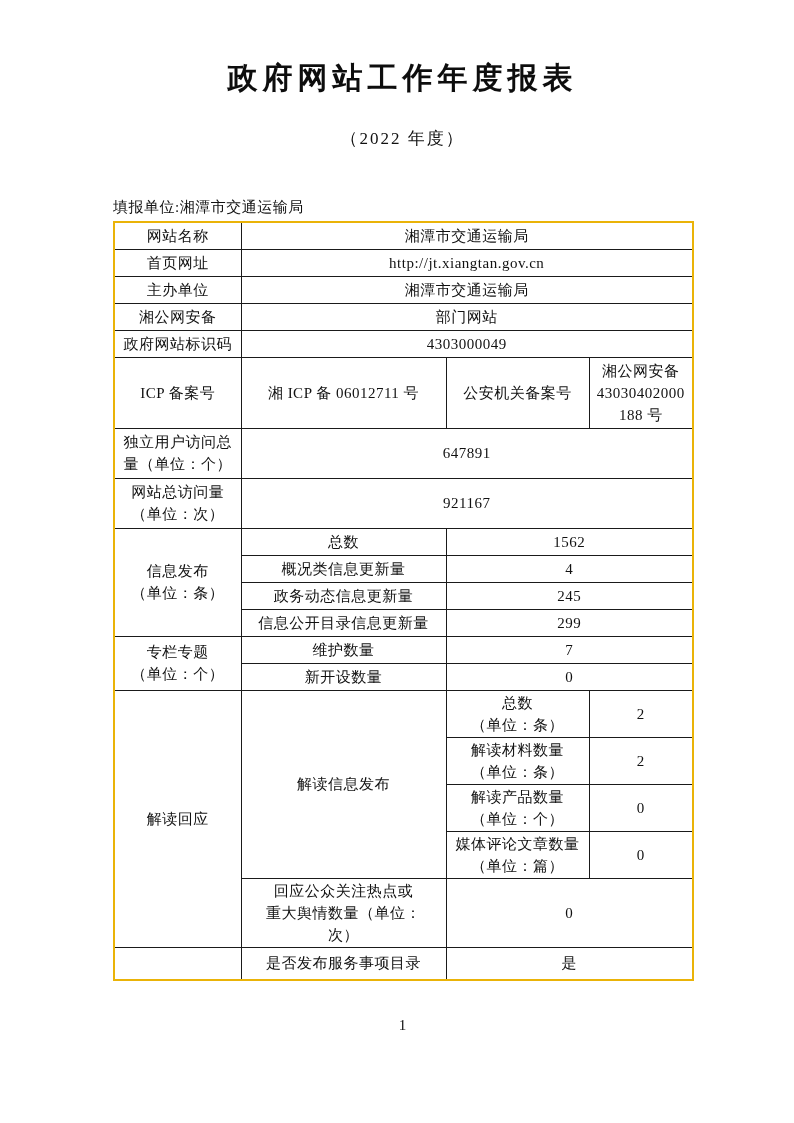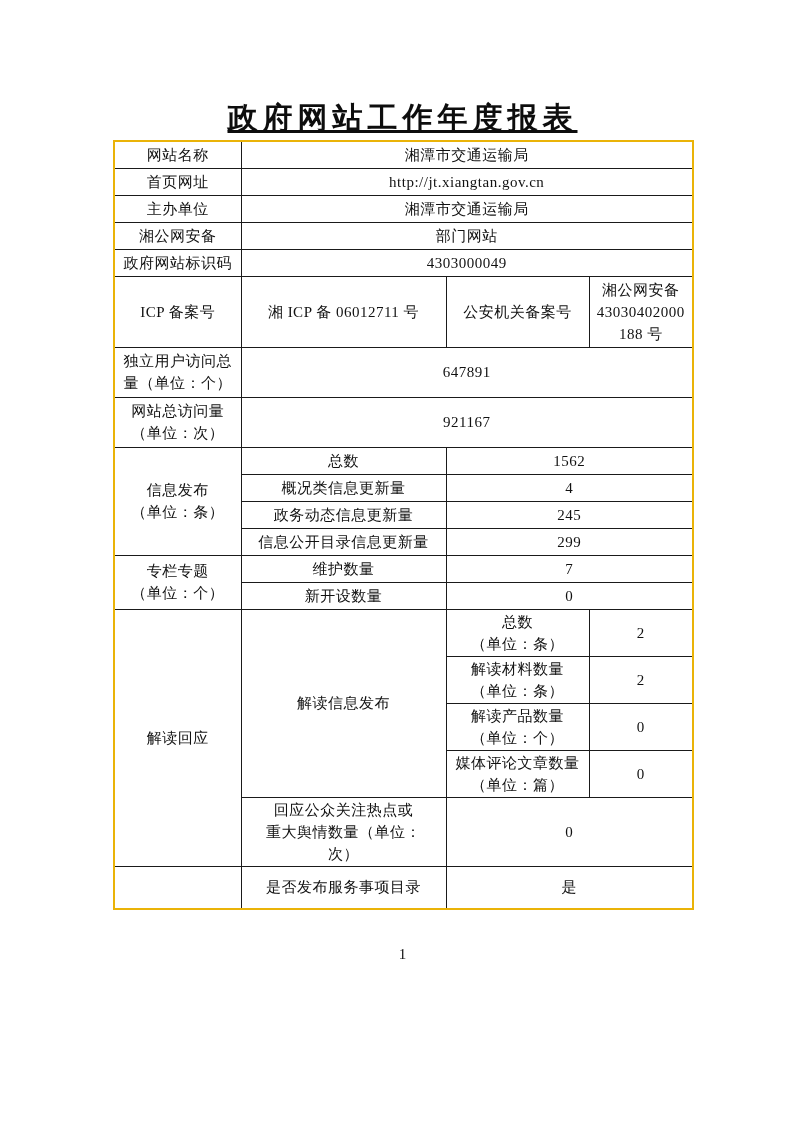--- a/index.html
+++ b/index.html
@@ -13,29 +13,28 @@
     font-family: "Liberation Serif", "DejaVu Serif", serif;
     color: #111111;
     position: relative;
     overflow: hidden;
   }
   .content {
     width: 579px;
     margin-left: 113px;
   }
   .doc-title {
-    padding-top: 100px;
+    padding-top: 60px;
     text-align: center;
     font-family: "Liberation Sans", "DejaVu Sans", sans-serif;
     font-weight: bold;
     font-size: 30px;
     letter-spacing: 5px;
     line-height: 36px;
     color: #0d0d0d;
-    text-decoration: underline;
   }
   .doc-subtitle {
     margin-top: 32px;
     text-align: center;
     font-size: 17px;
     letter-spacing: 2px;
     line-height: 22px;
   }
   .reporting-unit {
     margin-top: 47px;
@@ -59,34 +58,36 @@
     line-height: 22px;
     padding: 1px 4px;
     overflow: hidden;
   }
   .pre { white-space: pre-line; margin-top: 19px; }
   .h27 { height: 27px; }
   .h71 { height: 71px; }
   .h50 { height: 50px; }
   .h45 { height: 45px; }
   .h68 { height: 68px; }
-  .h33 { height: 43px; }
+  .h33 { height: 33px; }
   .page-number {
     margin-top: 34px;
     text-align: center;
     font-size: 15px;
     line-height: 20px;
   }
 </style>
 </head>
 <body>
 
 <div class="content">
 
   <div class="doc-title">政府网站工作年度报表</div>
+  <div class="doc-subtitle">（2022 年度）</div>
+  <div class="reporting-unit">填报单位:湘潭市交通运输局</div>
 
   <table class="report">
     <colgroup>
       <col style="width:127px">
       <col style="width:205px">
       <col style="width:143px">
       <col style="width:104px">
     </colgroup>
 
     <tbody>

